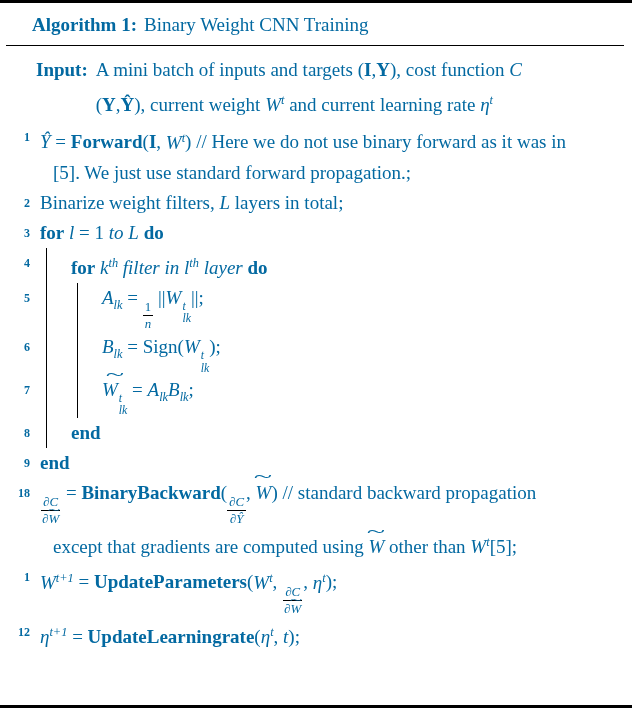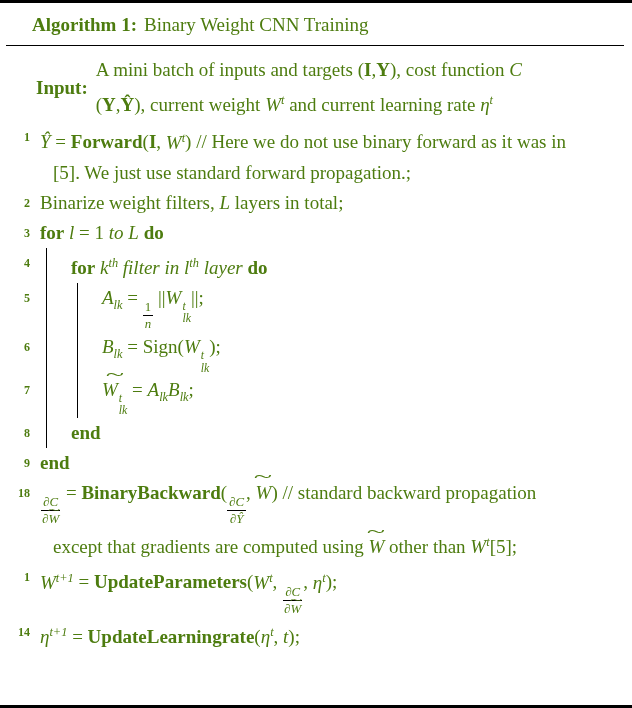--- a/index.html
+++ b/index.html
@@ -1,37 +1,37 @@
 <!DOCTYPE html>
 <html><head>
 <meta charset="utf-8">
 <style>
   * { box-sizing: border-box; }
   html, body { margin: 0; padding: 0; background: #ffffff; }
   .algo {
     width: 632px;
     height: 708px;
     background: #ffffff;
-    color: #4d7c0f;
+    color: #0369a1;
     font-family: "Liberation Serif", "DejaVu Serif", serif;
     font-size: 19px;
     border-top: 3px solid #000;
     border-bottom: 3px solid #000;
     padding: 4px 8px 8px 6px;
     overflow: hidden;
   }
   .title {
     padding: 5px 0 7px 26px;
     border-bottom: 1.6px solid #000;
     margin-bottom: 9px;
     line-height: 26px;
   }
   .title-label { font-weight: bold; margin-right: 7px; }
   .io-block { margin-left: 30px; margin-bottom: 2px; }
-  .io-row { display: flex; line-height: 30px; align-items: center; }
+  .io-row { display: flex; line-height: 30px; }
   .io-label { font-weight: bold; white-space: pre; margin-right: 8px; }
   .io-text { flex: 1; padding-right: 62px; }
   .row { display: flex; align-items: stretch; line-height: 30px; }
   .num {
     flex: 0 0 24px;
     text-align: right;
     font-weight: bold;
     font-size: 12px;
     line-height: 30px;
     margin-right: 10px;
@@ -181,18 +181,18 @@
 
     <div class="row">
       <span class="num">1</span>
       <span class="txt"><i>W<sup>t+1</sup></i> = <b>UpdateParameters</b>(<i>W<sup>t</sup></i>, <span class="frac">
             <span>∂<i>C</i></span>
             <span>∂<span class="wt"><span class="tmark">~</span><i>W</i></span></span>
           </span>, <i>η<sup>t</sup></i>);</span>
     </div>
 
     <div class="row">
-      <span class="num">14</span>
+      <span class="num">12</span>
       <span class="txt"><i>η<sup>t+1</sup></i> = <b>UpdateLearningrate</b>(<i>η<sup>t</sup></i>, <i>t</i>);</span>
     </div>
 
   </div>
 </div>
 
 </body></html>

